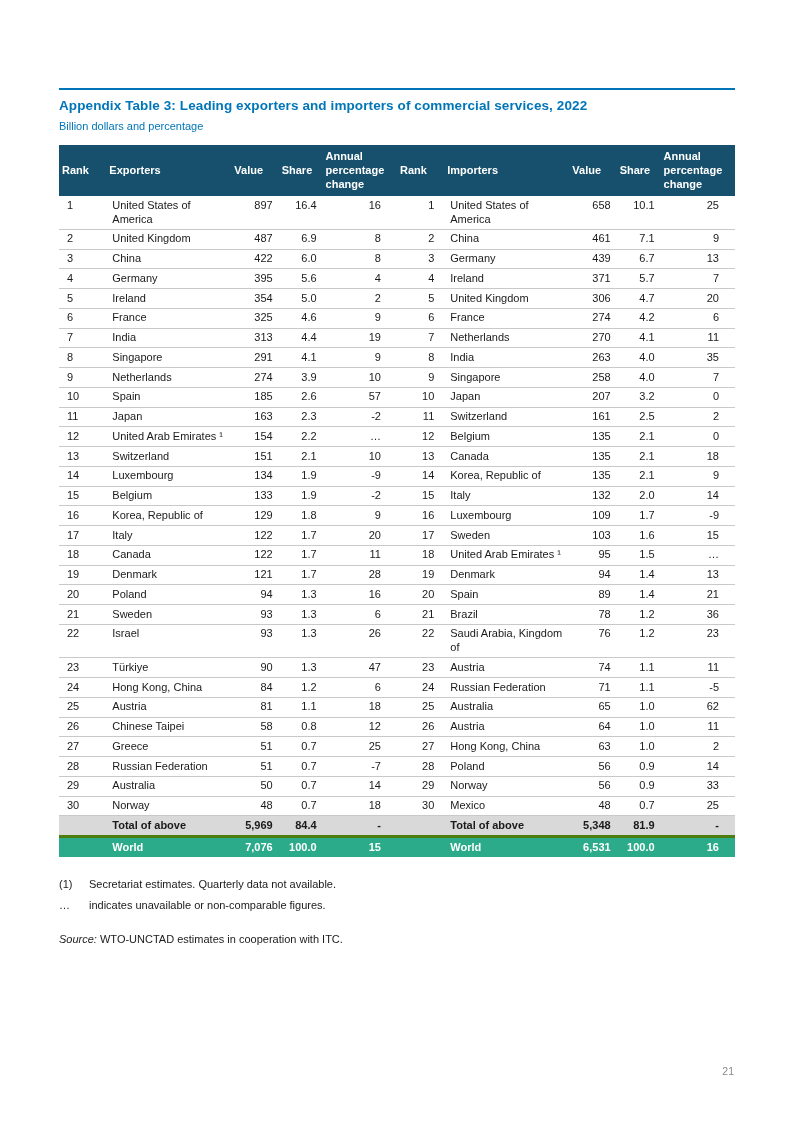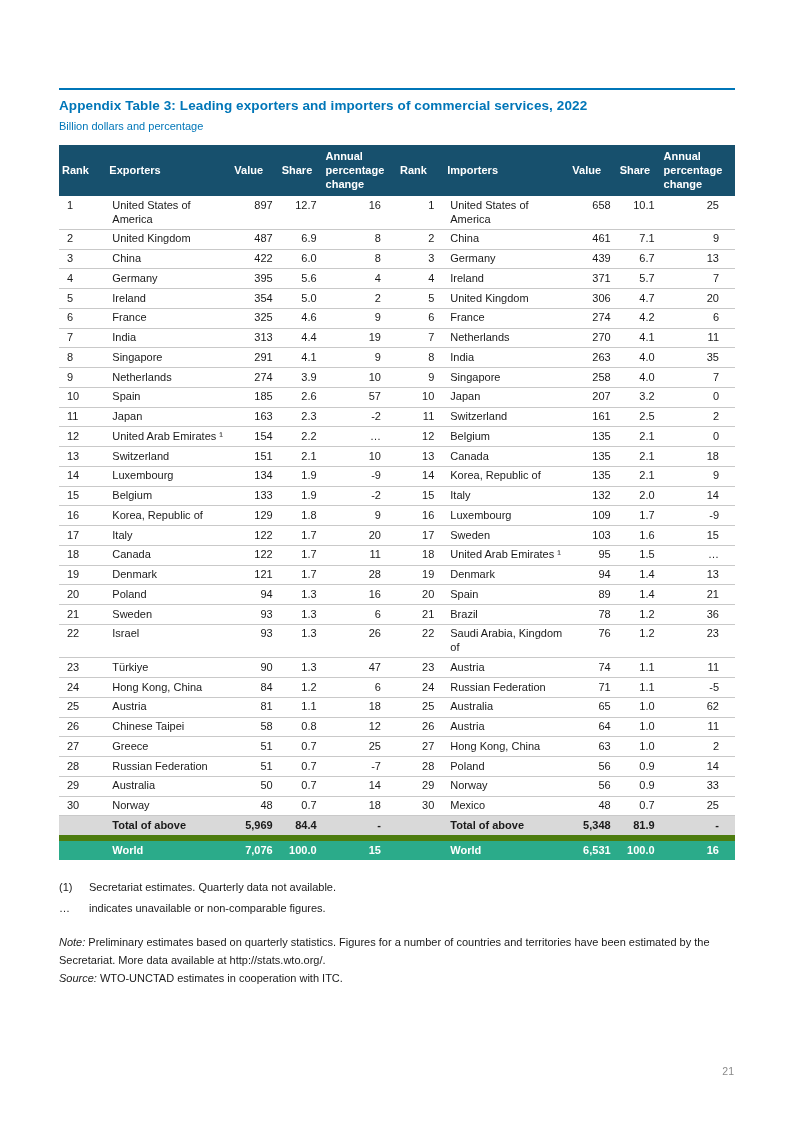--- a/index.html
+++ b/index.html
@@ -23,21 +23,21 @@
     vertical-align:middle;padding:5px 3px;line-height:1.25;
   }
   tbody td{padding:2.5px 6px;border-bottom:1px solid #c9c9c9;vertical-align:top;line-height:1.25;}
   col.c-rank-l{width:7%;} col.c-name{width:18.5%;} col.c-val{width:7%;}
   col.c-share{width:6.5%;} col.c-ann{width:11%;} col.c-rank-r{width:7%;}
   td.col-rank-l{text-align:left;padding-left:8px;}
   td.col-rank-r{text-align:right;padding-right:10px;}
   td.col-name{text-align:left;padding-right:2px;}
   td.col-val,td.col-share{text-align:right;}
   td.col-ann{text-align:right;padding-right:16px;}
-  tr.total-row td{background:var(--total-gray);font-weight:bold;border-bottom:6px solid #4d7c0f;}
+  tr.total-row td{background:var(--total-gray);font-weight:bold;border-bottom:3px solid #4d7c0f;}
   tr.world-row td{background:var(--world-green);color:#ffffff;font-weight:bold;border-bottom:none;margin-top:24px;}
   .footnotes{margin-top:20px;font-size:11px;line-height:1.45;}
   .fn{display:flex;margin-bottom:5px;}
   .fn-label{flex:0 0 30px;}
   .noteblock{margin-top:16px;font-size:11px;line-height:1.65;}
   .noteblock p{margin:0;}
   .noteblock em{font-style:italic;}
   .pagenum{position:absolute;right:59px;bottom:22px;font-size:10.5px;color:#8a8a8a;}
 </style>
 </head>
@@ -75,21 +75,21 @@
             <th class="col-val">Value</th>
             <th class="col-share">Share</th>
             <th class="col-ann">Annual percentage change</th>
           </tr>
       </thead>
       <tbody>
           <tr class="data-row">
             <td class="col-rank-l">1</td>
             <td class="col-name">United States of America</td>
             <td class="col-val">897</td>
-            <td class="col-share">12.7</td>
+            <td class="col-share">16.4</td>
             <td class="col-ann">16</td>
             <td class="col-rank-r">1</td>
             <td class="col-name">United States of America</td>
             <td class="col-val">658</td>
             <td class="col-share">10.1</td>
             <td class="col-ann">25</td>
           </tr>
           <tr class="data-row">
             <td class="col-rank-l">2</td>
             <td class="col-name">United Kingdom</td>
@@ -470,19 +470,18 @@
         <span class="fn-label">(1)</span>
         <span class="fn-text">Secretariat estimates. Quarterly data not available.</span>
       </div>
       <div class="fn">
         <span class="fn-label">…</span>
         <span class="fn-text">indicates unavailable or non-comparable figures.</span>
       </div>
     </div>
 
     <div class="noteblock">
-      <p><em>Note:</em> <span>Preliminary estimates based on quarterly statistics. Figures for a number of countries and territories have been estimated by the Secretariat. More data available at http://stats.wto.org/.</span></p>
       <p><em>Source:</em> <span>WTO-UNCTAD estimates in cooperation with ITC.</span></p>
     </div>
 
   </div>
   <div class="pagenum">21</div>
 </div>
 
 </body></html>

